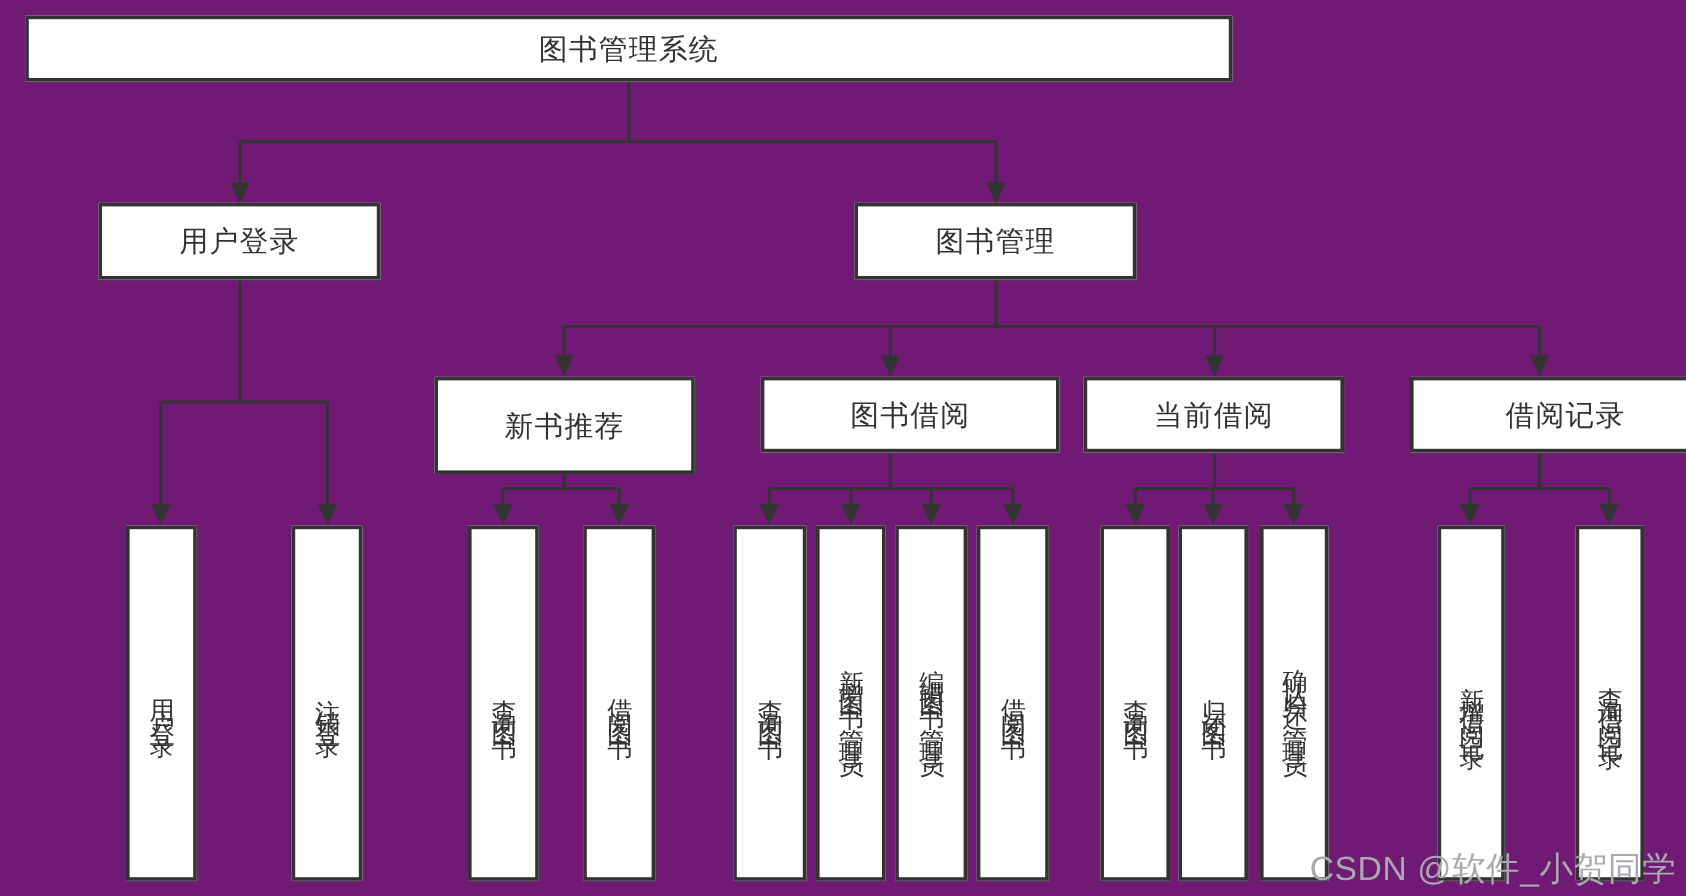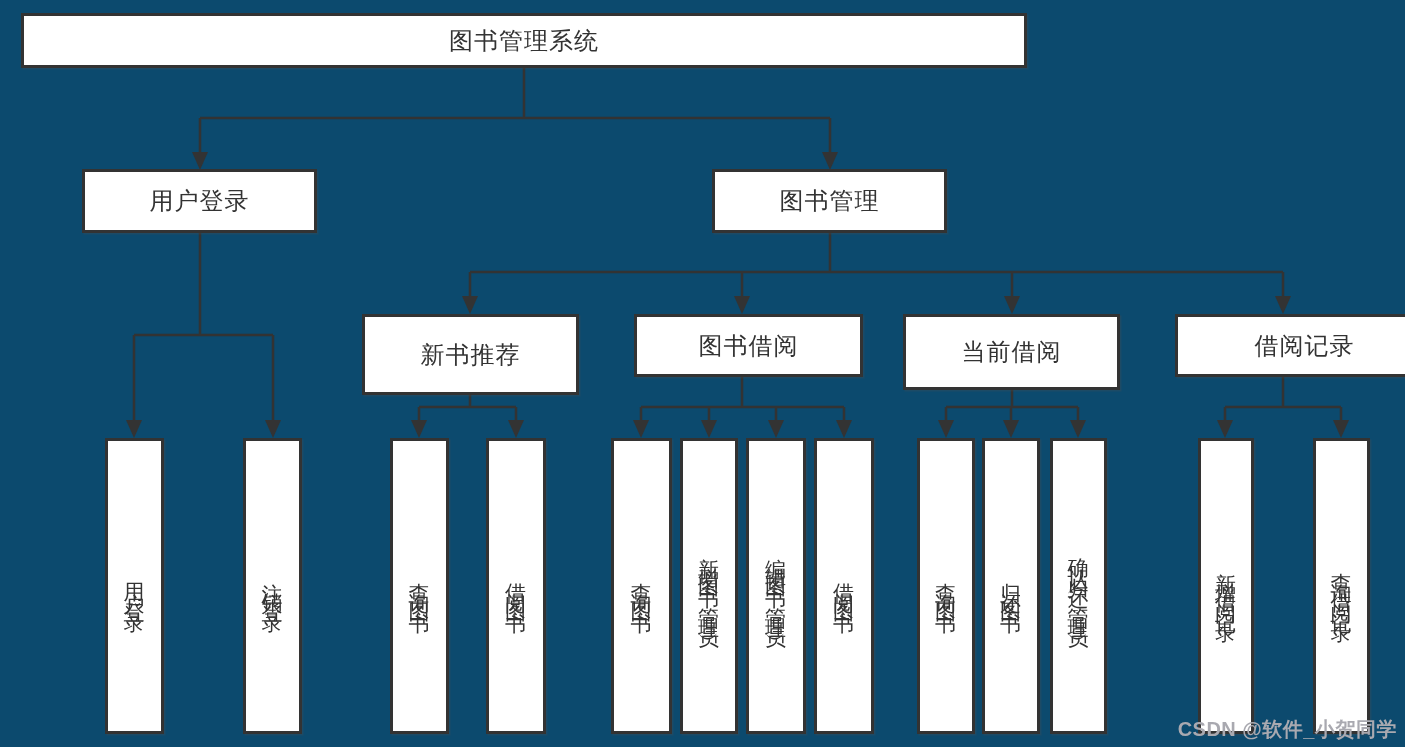--- a/index.html
+++ b/index.html
@@ -5,21 +5,21 @@
   html, body {
     margin: 0;
     padding: 0;
     background: #ffffff;
     font-family: "Liberation Sans", "DejaVu Sans", sans-serif;
   }
   #canvas {
     position: relative;
     width: 1405px;
     height: 747px;
-    background: #0c4a6e;
+    background: #701a75;
     overflow: hidden;
   }
   #wires {
     position: absolute;
     left: 0; top: 0;
     width: 1405px; height: 747px;
     pointer-events: none;
   }
   .box {
     position: absolute;
@@ -45,22 +45,22 @@
     line-height: 1;
     white-space: nowrap;
   }
   
   #b-root      { left: 21px;   top: 13px;  width: 1006px; height: 55px; }
   
   #b-userlogin { left: 82px;   top: 169px; width: 235px;  height: 64px; }
   #b-bookmgmt  { left: 712px;  top: 169px; width: 235px;  height: 64px; }
   
   #b-newrec    { left: 362px;  top: 314px; width: 217px;  height: 81px; }
-  #b-borrow    { left: 634px;  top: 314px; width: 229px;  height: 63px; }
-  #b-current   { left: 903px;  top: 314px; width: 217px;  height: 76px; }
+  #b-borrow    { left: 634px;  top: 314px; width: 249px;  height: 63px; }
+  #b-current   { left: 903px;  top: 314px; width: 217px;  height: 63px; }
   #b-records   { left: 1175px; top: 314px; width: 259px;  height: 63px; }
   
   .leaf { top: 438px; height: 296px; }
   #l-login     { left: 105px;  width: 59px; }
   #l-logout    { left: 243px;  width: 59px; }
   #l-rec-query { left: 390px;  width: 59px; }
   #l-rec-borrow{ left: 486px;  width: 60px; }
   #l-bb-query  { left: 611px;  width: 61px; }
   #l-bb-add    { left: 680px;  width: 58px; }
   #l-bb-edit   { left: 746px;  width: 60px; }
@@ -68,25 +68,24 @@
   #l-cb-query  { left: 917px;  width: 58px; }
   #l-cb-return { left: 982px;  width: 58px; }
   #l-cb-confirm{ left: 1050px; width: 57px; }
   #l-br-add    { left: 1198px; width: 56px; }
   #l-br-query  { left: 1313px; width: 57px; }
 
   #watermark {
     position: absolute;
     right: 8px;
     bottom: 4px;
-    font-size: 20px;
+    font-size: 28px;
     color: #a9a9b0;
     letter-spacing: 0.5px;
     white-space: nowrap;
-    font-weight: bold;
   }
 </style>
 </head>
 <body>
 
 <div id="canvas">
 
   <svg id="wires" viewBox="0 0 1405 747" xmlns="http://www.w3.org/2000/svg">
     <g stroke="#333333" stroke-width="2.5" fill="none">
 

